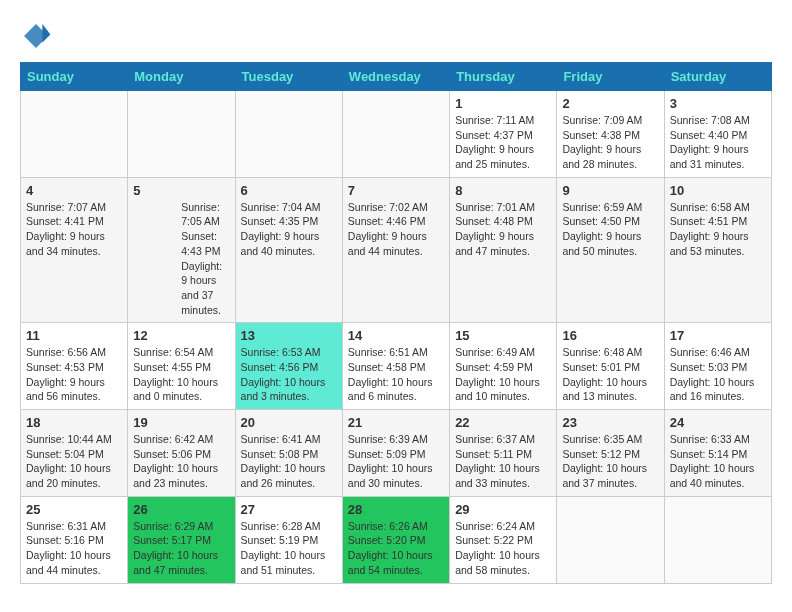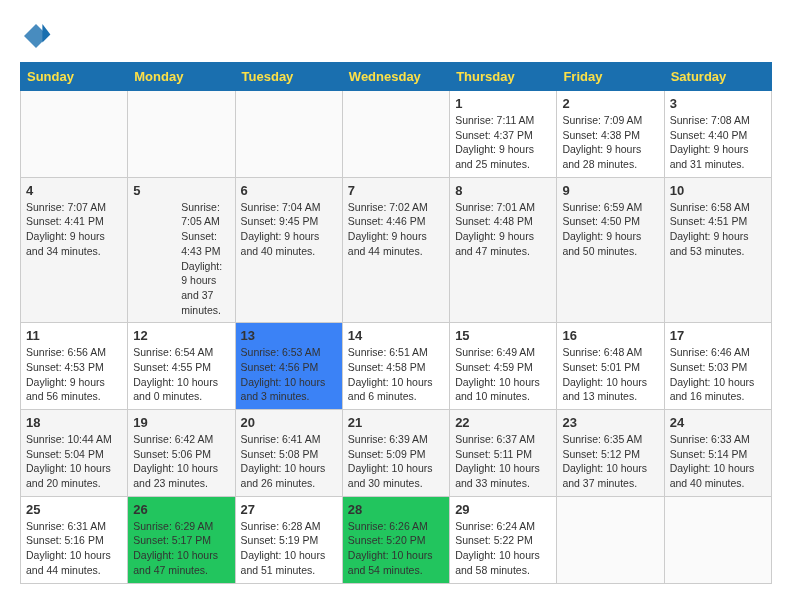--- a/index.html
+++ b/index.html
@@ -52,21 +52,21 @@
       font-size: 16px;
       color: #555;
     }
     table {
       width: 100%;
       border-collapse: collapse;
       table-layout: fixed;
     }
     thead th {
       background-color: #1a6faf;
-      color: #fde047;
+      color: #5eead4;
       text-align: left;
       padding: 6px 6px;
       font-size: 13px;
       border: 1px solid #1a6faf;
     }
     td {
       border: 1px solid #ccc;
       vertical-align: top;
       padding: 5px 5px;
       font-size: 10.5px;
@@ -165,21 +165,21 @@
         <td style="background: rgb(245, 245, 245);">
           <div class="day-num">5</div>
           <div class="day-info" style="white-space: pre-line; margin-left: 48px;">Sunrise: 7:05 AM
 Sunset: 4:43 PM
 Daylight: 9 hours
 and 37 minutes.</div>
         </td>
         <td style="background: rgb(245, 245, 245);">
           <div class="day-num">6</div>
           <div class="day-info" style="white-space: pre-line;">Sunrise: 7:04 AM
-Sunset: 9:45 PM
+Sunset: 4:35 PM
 Daylight: 9 hours
 and 40 minutes.</div>
         </td>
         <td style="background: rgb(245, 245, 245);">
           <div class="day-num">7</div>
           <div class="day-info" style="white-space: pre-line;">Sunrise: 7:02 AM
 Sunset: 4:46 PM
 Daylight: 9 hours
 and 44 minutes.</div>
         </td>
@@ -213,21 +213,21 @@
 Daylight: 9 hours
 and 56 minutes.</div>
         </td>
         <td style="background: rgb(255, 255, 255);">
           <div class="day-num">12</div>
           <div class="day-info" style="white-space: pre-line;">Sunrise: 6:54 AM
 Sunset: 4:55 PM
 Daylight: 10 hours
 and 0 minutes.</div>
         </td>
-        <td style="background: #3b82f6;">
+        <td style="background: #5eead4;">
           <div class="day-num">13</div>
           <div class="day-info" style="white-space: pre-line;">Sunrise: 6:53 AM
 Sunset: 4:56 PM
 Daylight: 10 hours
 and 3 minutes.</div>
         </td>
         <td style="background: rgb(255, 255, 255);">
           <div class="day-num">14</div>
           <div class="day-info" style="white-space: pre-line;">Sunrise: 6:51 AM
 Sunset: 4:58 PM

